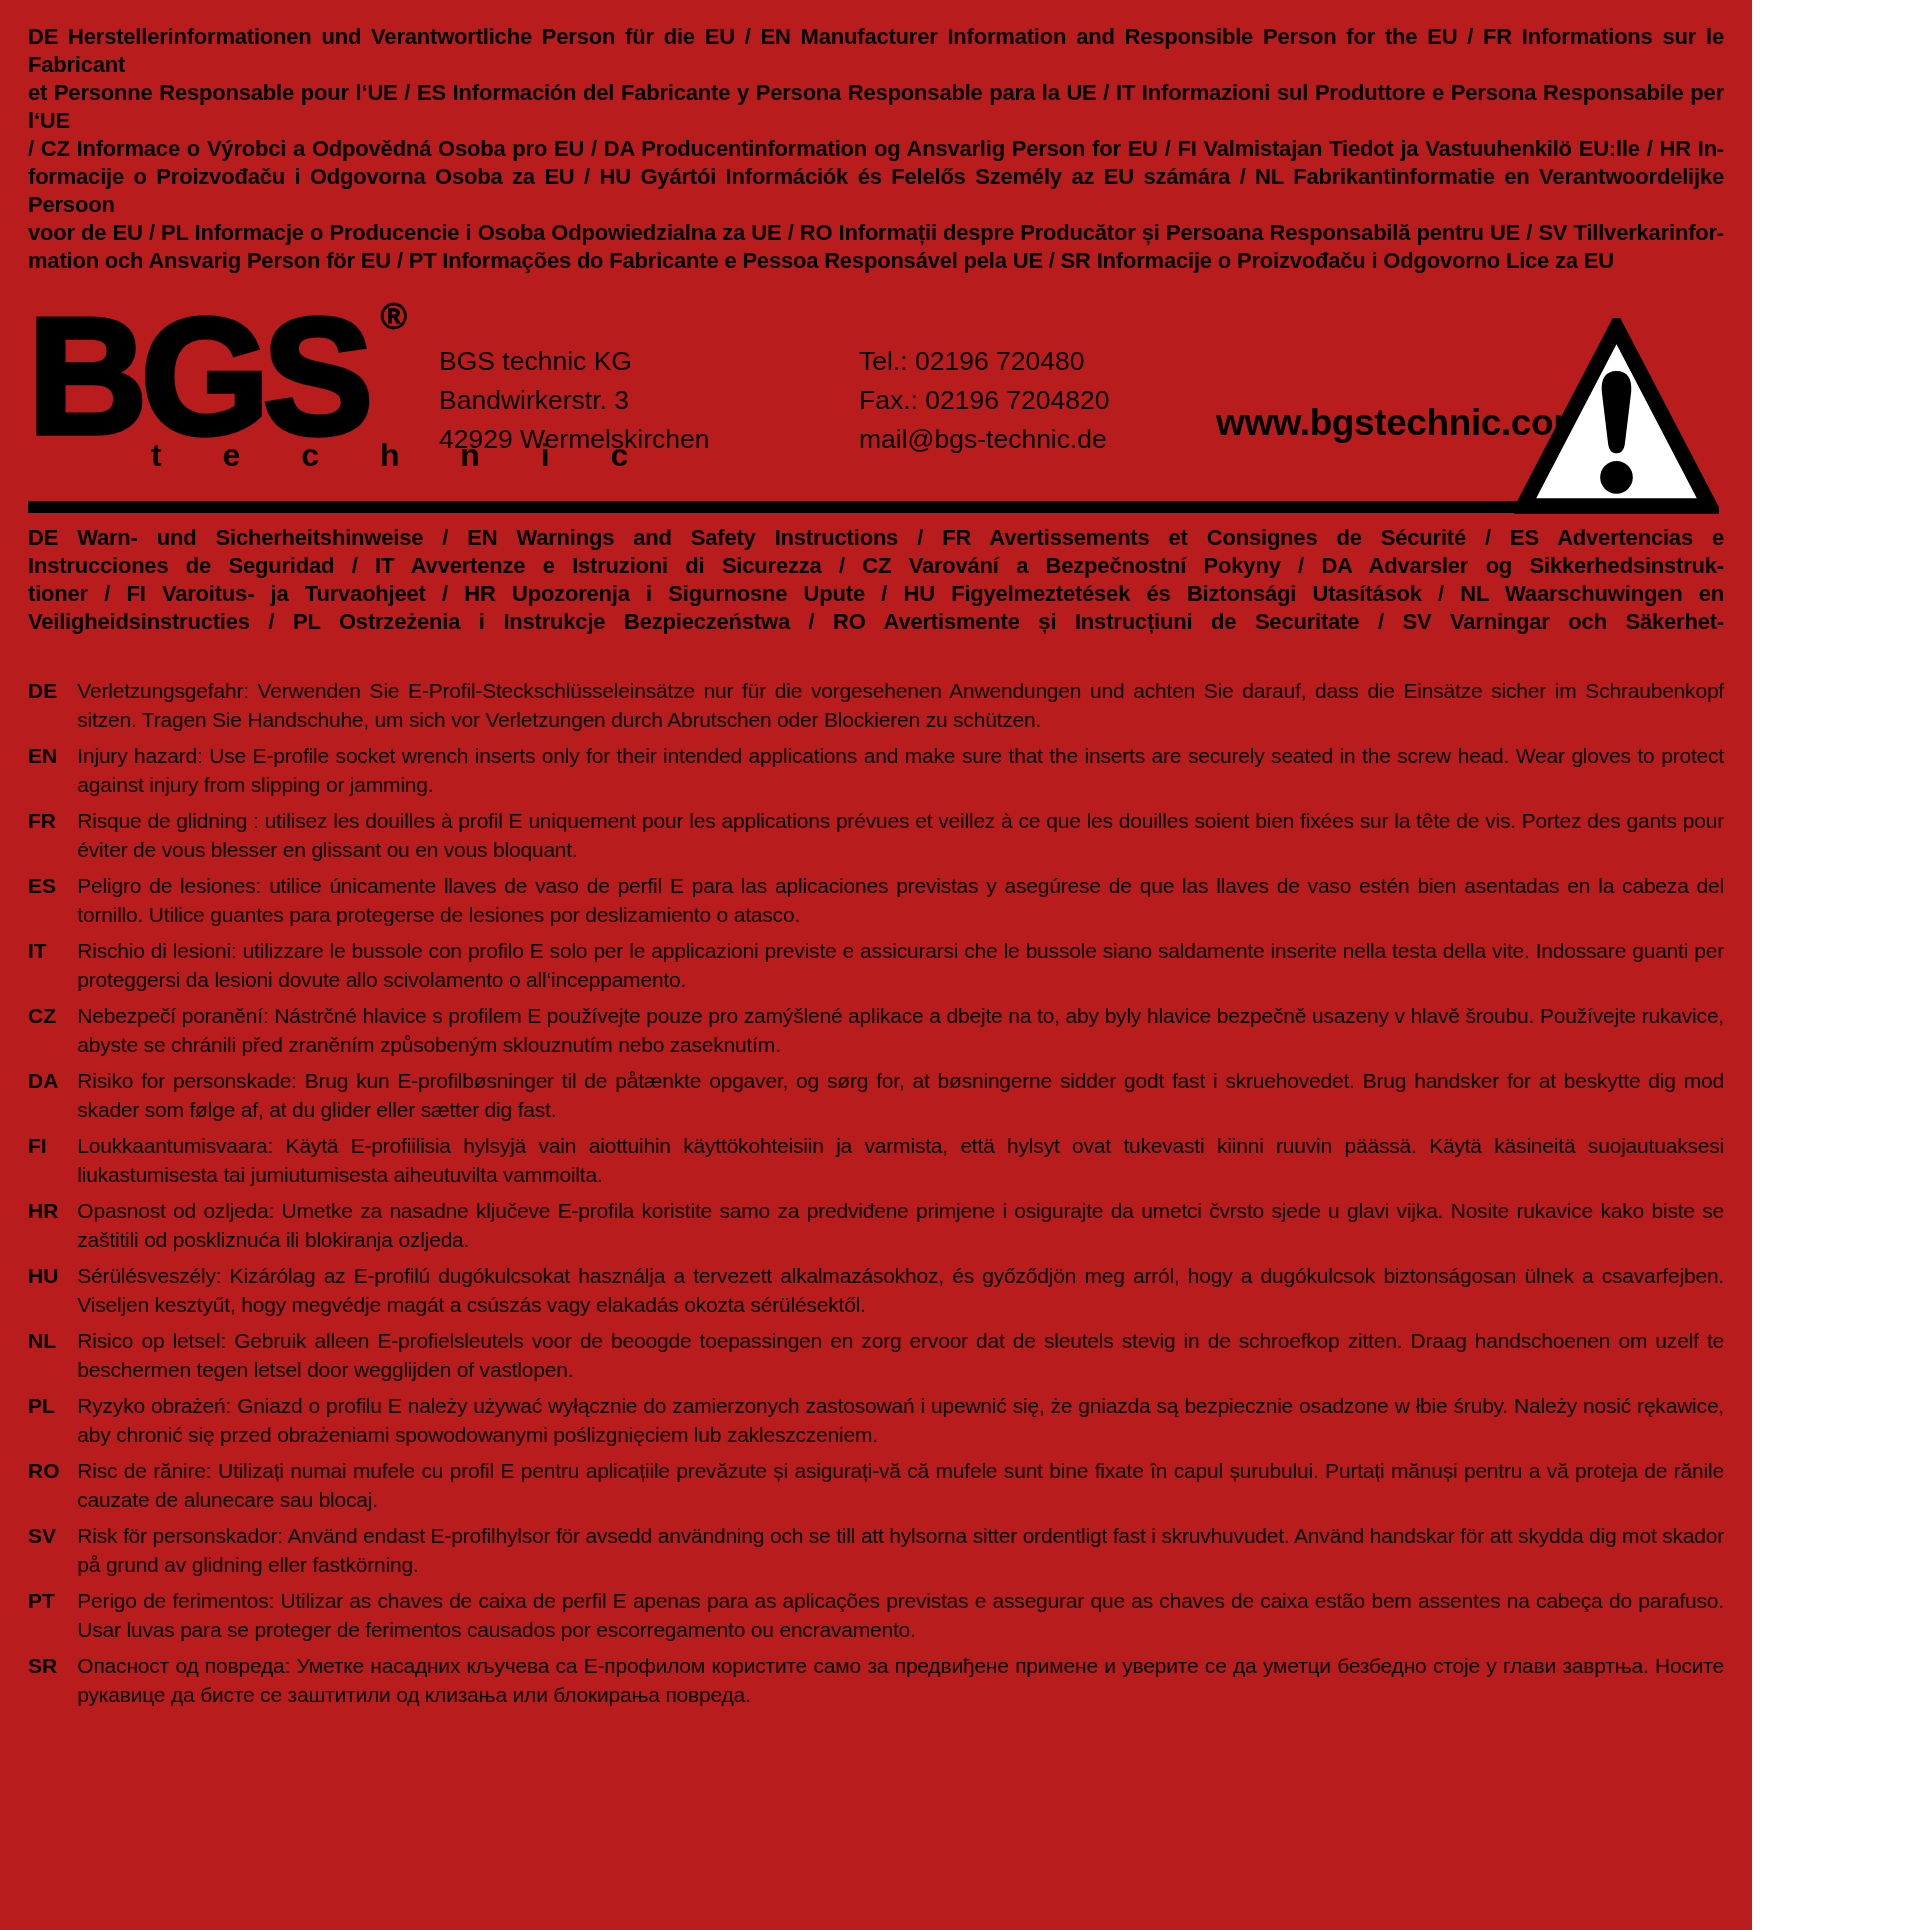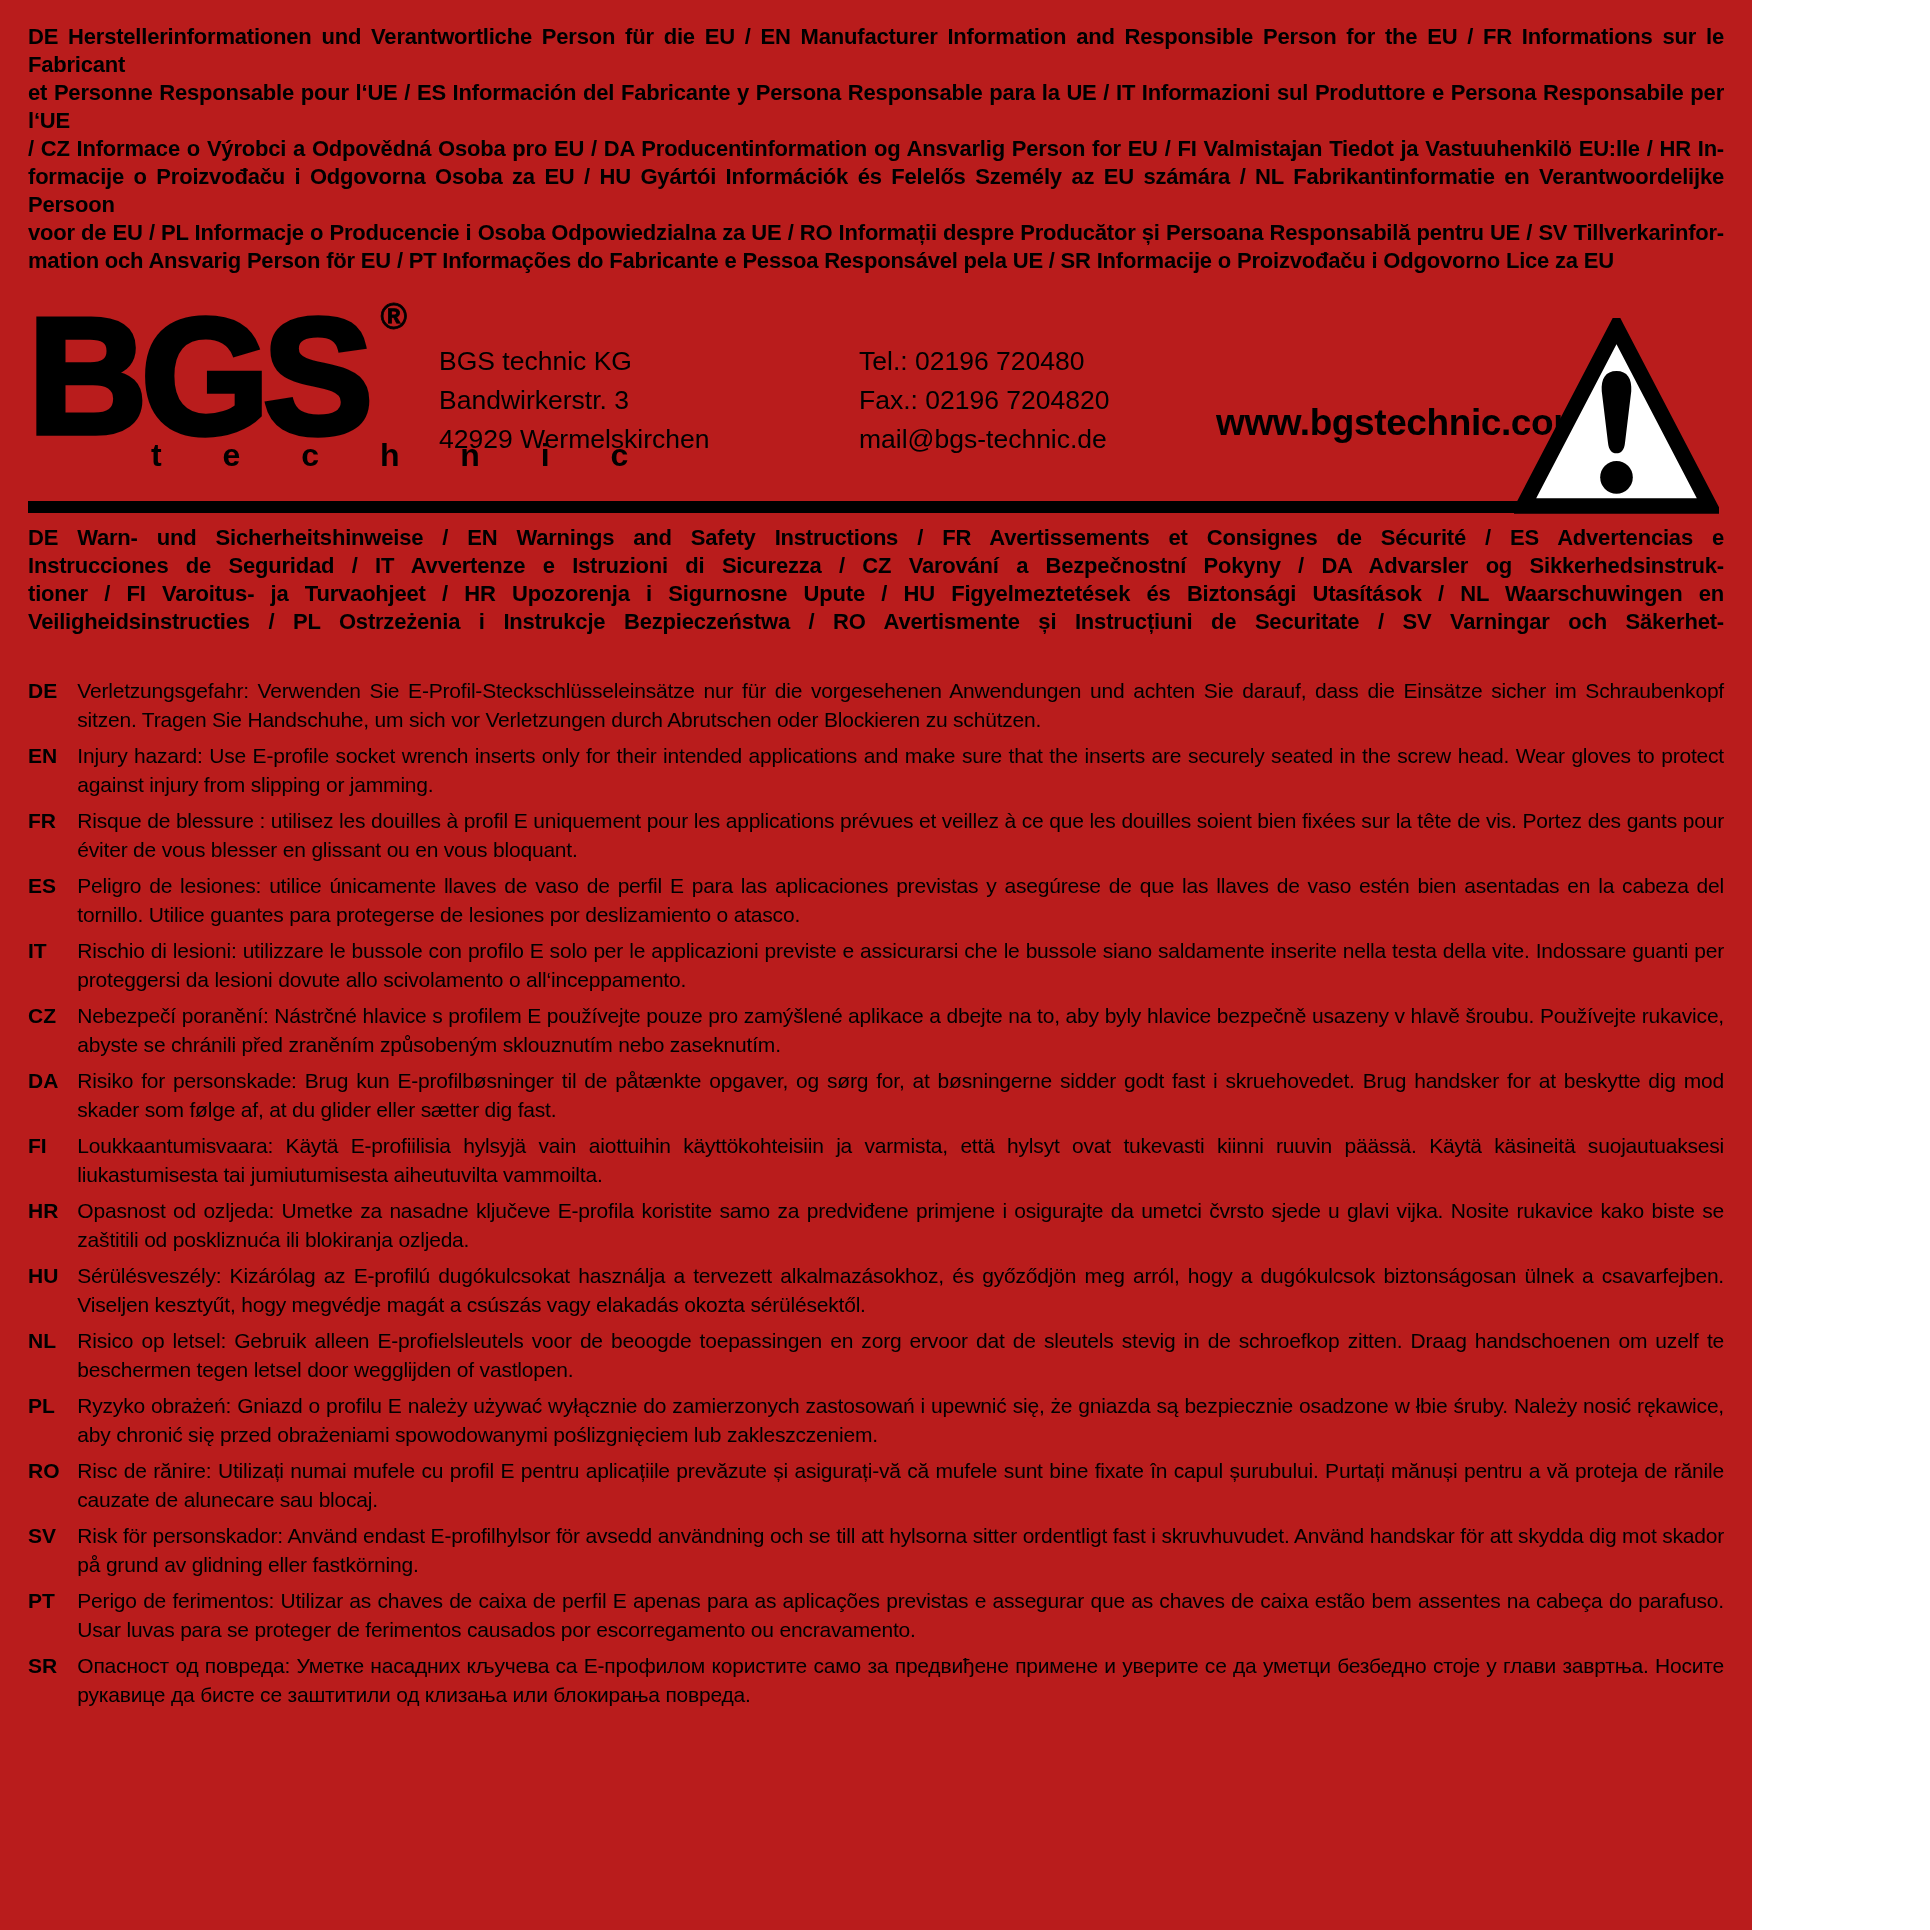--- a/index.html
+++ b/index.html
@@ -116,21 +116,21 @@
     <div class="warning-row">
       <div class="warning-code">DE</div>
       <div class="warning-text">Verletzungsgefahr: Verwenden Sie E-Profil-Steckschlüsseleinsätze nur für die vorgesehenen Anwendungen und achten Sie darauf, dass die Einsätze sicher im Schraubenkopf sitzen. Tragen Sie Handschuhe, um sich vor Verletzungen durch Abrutschen oder Blockieren zu schützen.</div>
     </div>
     <div class="warning-row">
       <div class="warning-code">EN</div>
       <div class="warning-text">Injury hazard: Use E-profile socket wrench inserts only for their intended applications and make sure that the inserts are securely seated in the screw head. Wear gloves to protect against injury from slipping or jamming.</div>
     </div>
     <div class="warning-row">
       <div class="warning-code">FR</div>
-      <div class="warning-text">Risque de blessure : utilisez les douilles à profil E uniquement pour les applications prévues et veillez à ce que les douilles soient bien fixées sur la tête de vis. Portez des gants pour éviter de vous blesser en glissant ou en vous bloquant.</div>
+      <div class="warning-text">Risque de glidning : utilisez les douilles à profil E uniquement pour les applications prévues et veillez à ce que les douilles soient bien fixées sur la tête de vis. Portez des gants pour éviter de vous blesser en glissant ou en vous bloquant.</div>
     </div>
     <div class="warning-row">
       <div class="warning-code">ES</div>
       <div class="warning-text">Peligro de lesiones: utilice únicamente llaves de vaso de perfil E para las aplicaciones previstas y asegúrese de que las llaves de vaso estén bien asentadas en la cabeza del tornillo. Utilice guantes para protegerse de lesiones por deslizamiento o atasco.</div>
     </div>
     <div class="warning-row">
       <div class="warning-code">IT</div>
       <div class="warning-text">Rischio di lesioni: utilizzare le bussole con profilo E solo per le applicazioni previste e assicurarsi che le bussole siano saldamente inserite nella testa della vite. Indossare guanti per proteggersi da lesioni dovute allo scivolamento o all‘inceppamento.</div>
     </div>
     <div class="warning-row">

